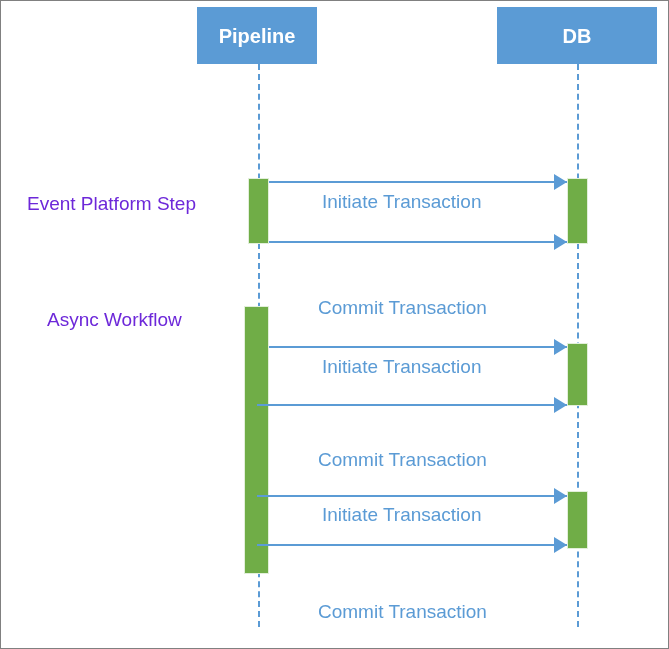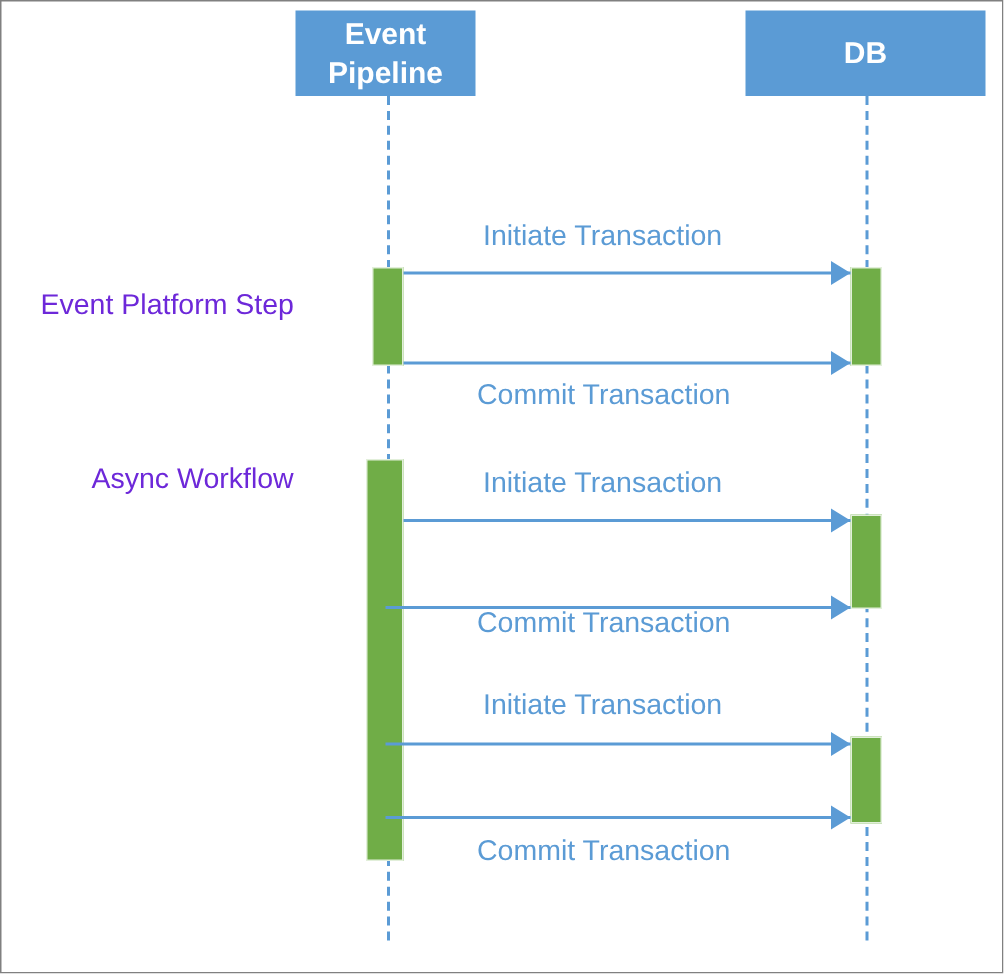--- a/index.html
+++ b/index.html
@@ -65,20 +65,21 @@
     border-top: 8px solid transparent;
     border-bottom: 8px solid transparent;
     border-left: 13px solid #5B9BD5;
   }
   .msg-label {
     position: absolute;
     color: #5B9BD5;
     font-size: 19px;
     line-height: 22px;
     white-space: nowrap;
+    margin-top: 44px;
   }
   
   .note {
     position: absolute;
     color: #6d28d9;
     font-size: 19px;
     line-height: 26px;
     white-space: nowrap;
   }
 </style>
@@ -106,28 +107,27 @@
     <div class="msg-head" style="left: 553px; top: 396px;"></div>
     <div class="msg-label" style="left: 317px; top: 404px;">Commit Transaction</div>
     <div class="msg-line" style="left: 256px; top: 494px; width: 310px;"></div>
     <div class="msg-head" style="left: 553px; top: 487px;"></div>
     <div class="msg-label" style="left: 321px; top: 459px;">Initiate Transaction</div>
     <div class="msg-line" style="left: 256px; top: 543px; width: 310px;"></div>
     <div class="msg-head" style="left: 553px; top: 536px;"></div>
     <div class="msg-label" style="left: 317px; top: 556px;">Commit Transaction</div>
     <div class="participant" style="left: 196px; top: 6px; width: 120px; height: 57px;">
       <span>
-        <div>Event</div>
         <div>Pipeline</div>
       </span>
     </div>
     <div class="participant" style="left: 496px; top: 6px; width: 160px; height: 57px;">
       <span>
         <div>DB</div>
       </span>
     </div>
     <div class="note" style="left: 26px; top: 190px; width: 212px;">
       <div>Event Platform Step</div>
     </div>
-    <div class="note" style="left: 60px; top: 306px; width: 188px;">
+    <div class="note" style="left: 46px; top: 306px; width: 188px;">
       <div>Async Workflow</div>
     </div>
   </div>
 
 </body></html>

